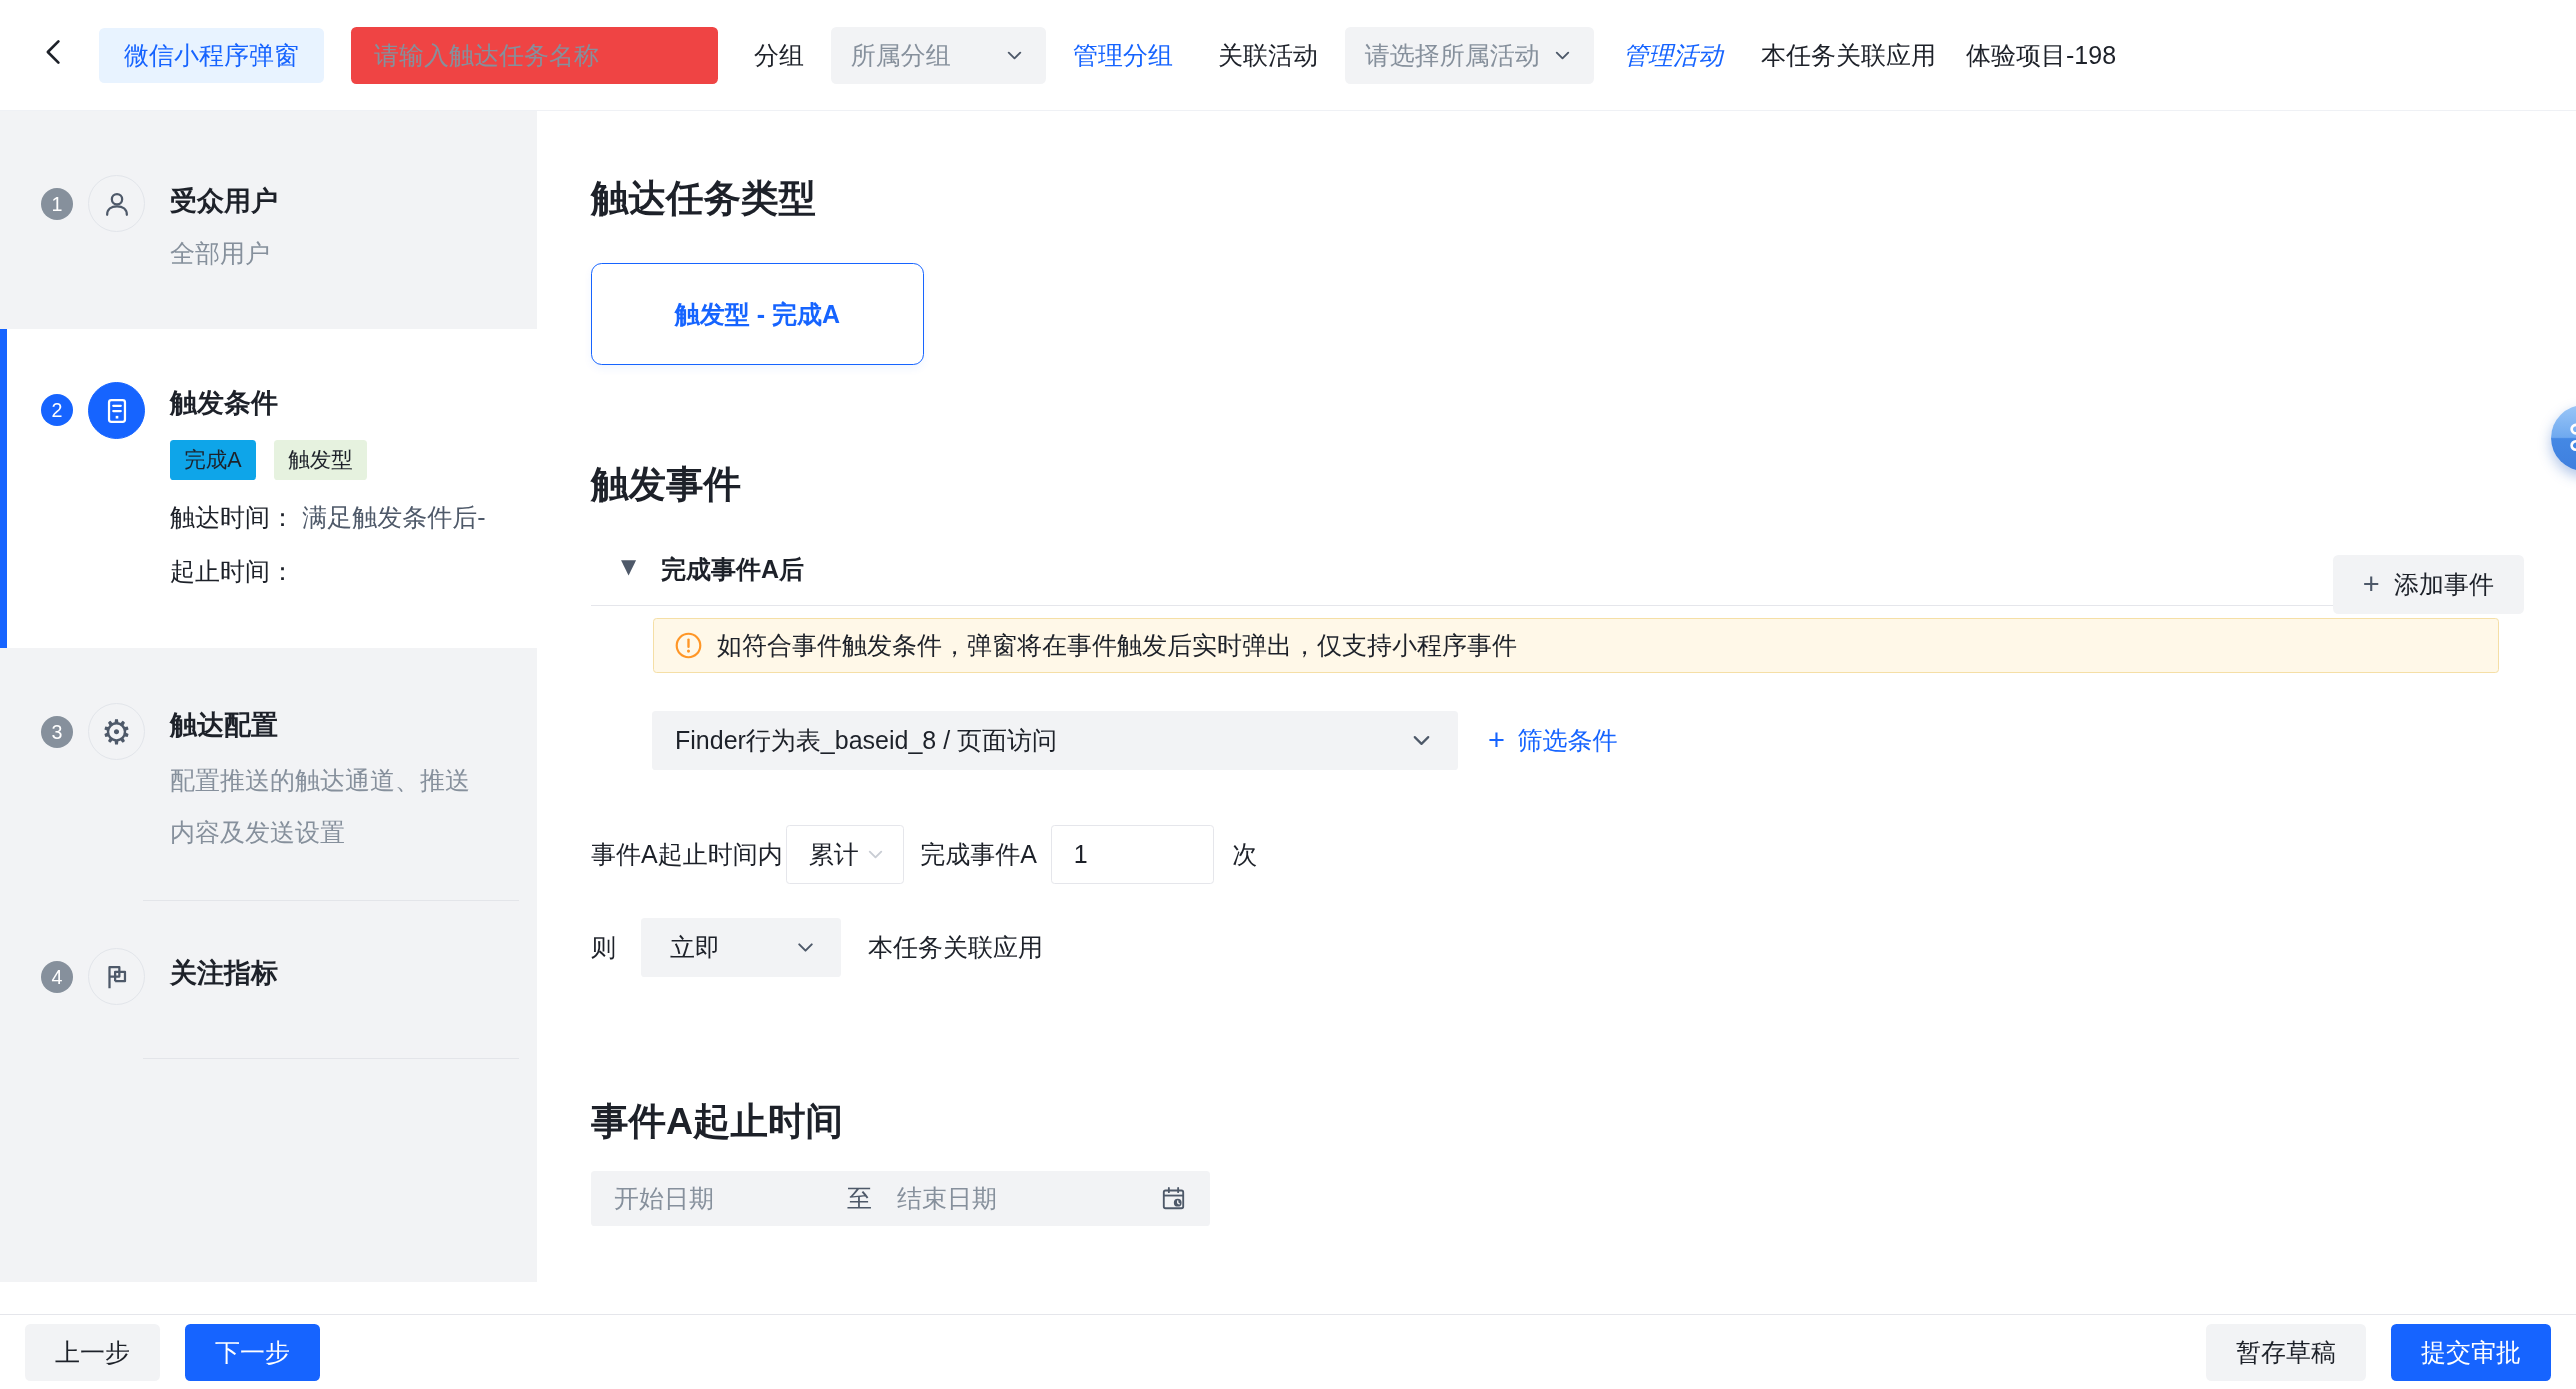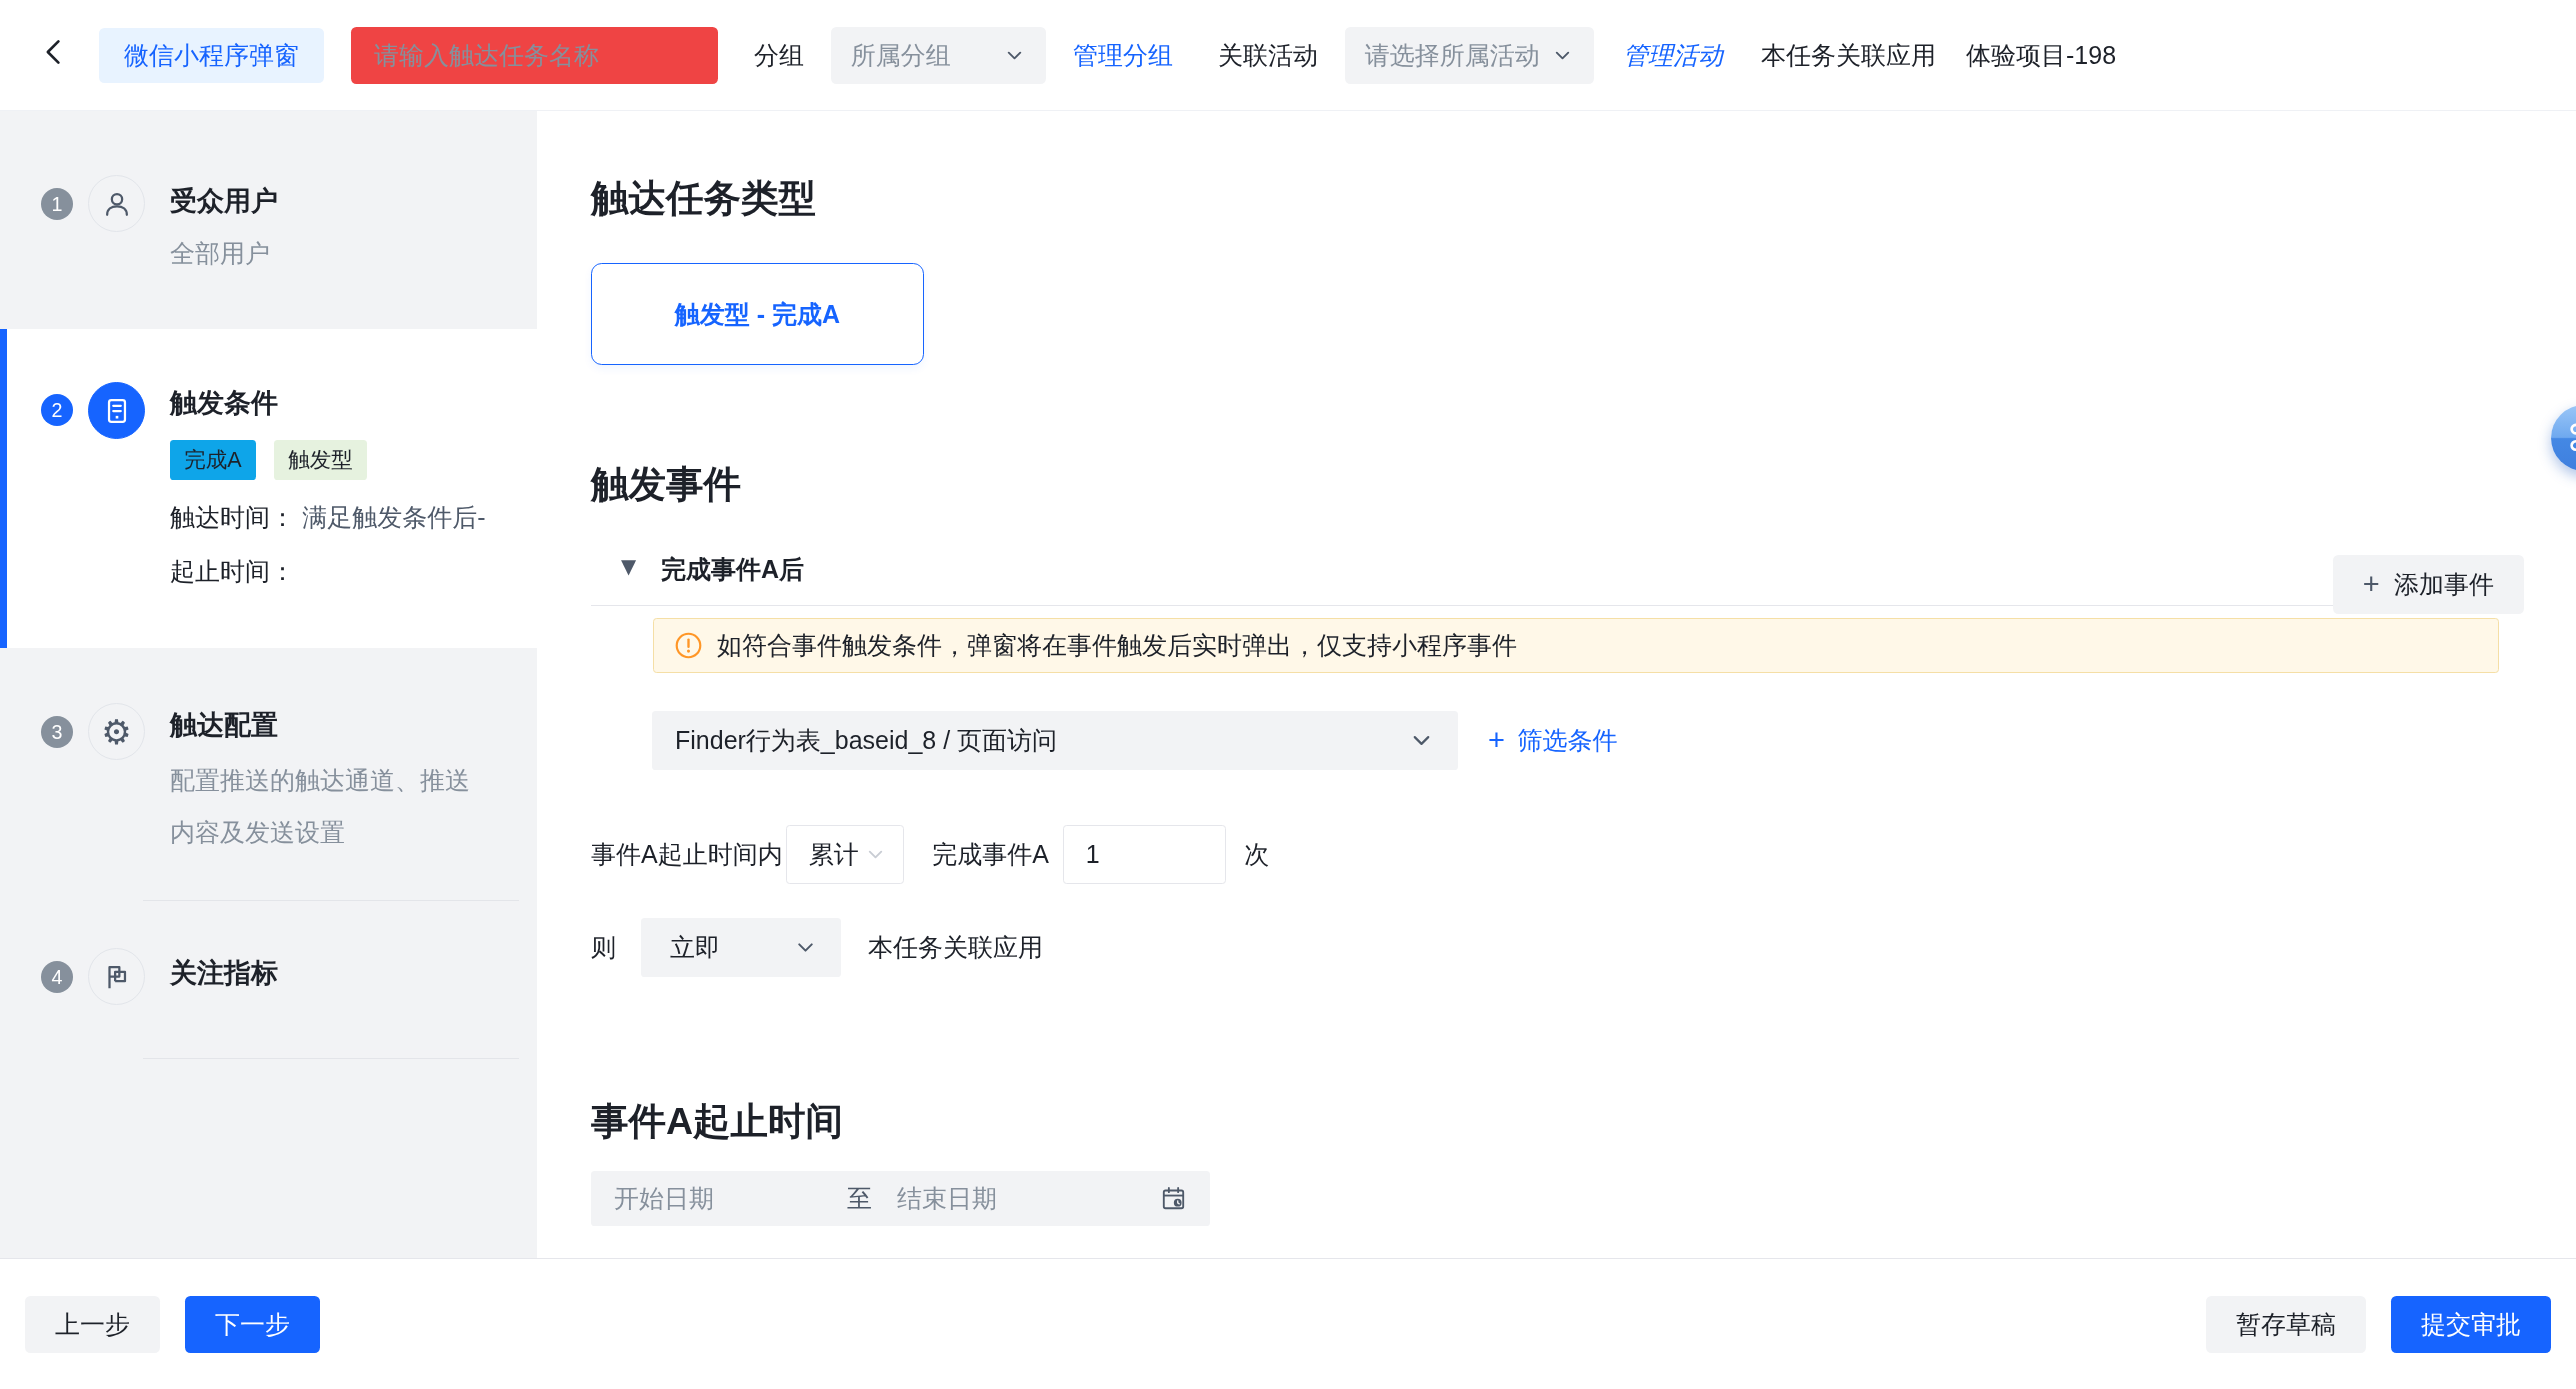--- a/index.html
+++ b/index.html
@@ -122,21 +122,21 @@
   .cond-row { position:absolute; left:54px; display:flex; align-items:center; }
   .row1 { top:714px; height:59px; }
   .row2 { top:807px; height:59px; }
   .mini-select {
     height:59px; display:flex; align-items:center; cursor:pointer; border-radius:3.6px;
   }
   .sel-white { margin-left:3.6px; width:118px; background:#fff; border:0.9px solid #E5E6EB; padding:0 16px 0 21.5px; }
   .sel-white .chev { margin-left:auto; color:#C9CDD4; }
   .sel-gray { margin-left:25px; width:200px; background:#F2F3F5; padding:0 23px 0 29px; }
   .sel-gray .chev { margin-left:auto; color:#4E5969; }
-  .lbl-mid { margin-left:28px; }
+  .lbl-mid { margin-left:16px; }
   .count-input {
     margin-left:14.3px; width:163px; height:59px; border:0.9px solid #E5E6EB; border-radius:3.6px;
     padding:0 21.5px; font-size:25px; font-family:inherit; color:#1D2129; outline:none; background:#fff;
   }
   .lbl-suffix { margin-left:18px; }
 
   .date-range {
     position:absolute; left:54px; top:1060px; width:619px; height:55px;
     background:#F2F3F5; border-radius:3.6px; display:flex; align-items:center;
     padding:0 23px; cursor:pointer;
@@ -149,21 +149,21 @@
   .float-widget {
     position:absolute; left:2014px; top:294px; width:66px; height:66px; border-radius:50%;
     background:linear-gradient(180deg,#9AC6F7 0%,#6FA9EF 49%,#4488E4 51%,#3F7FDE 100%);
     display:flex; align-items:center; justify-content:center;
     color:#fff; font-size:36px; cursor:pointer; z-index:6;
     box-shadow:0 5.4px 12.5px rgba(30,90,190,.35);
   }
 
   
   .footbar {
-    position:absolute; left:0; right:0; bottom:0; height:131px; background:#fff;
+    position:absolute; left:0; right:0; bottom:0; height:75px; background:#fff;
     border-top:0.9px solid #E5E6EB; display:flex; align-items:center;
     justify-content:space-between; padding:0 25px; z-index:5;
   }
   .foot-group { display:flex; align-items:center; gap:25px; }
   .btn { height:57px; border-radius:5.4px; padding:0 30px; display:flex; align-items:center; justify-content:center; font-size:25px; cursor:pointer; border:none; font-family:inherit; }
   .btn-gray { background:#F2F3F5; color:#1D2129; }
   .btn-blue { background:#1664FF; color:#fff; }
 </style>
 </head>
 <body>

